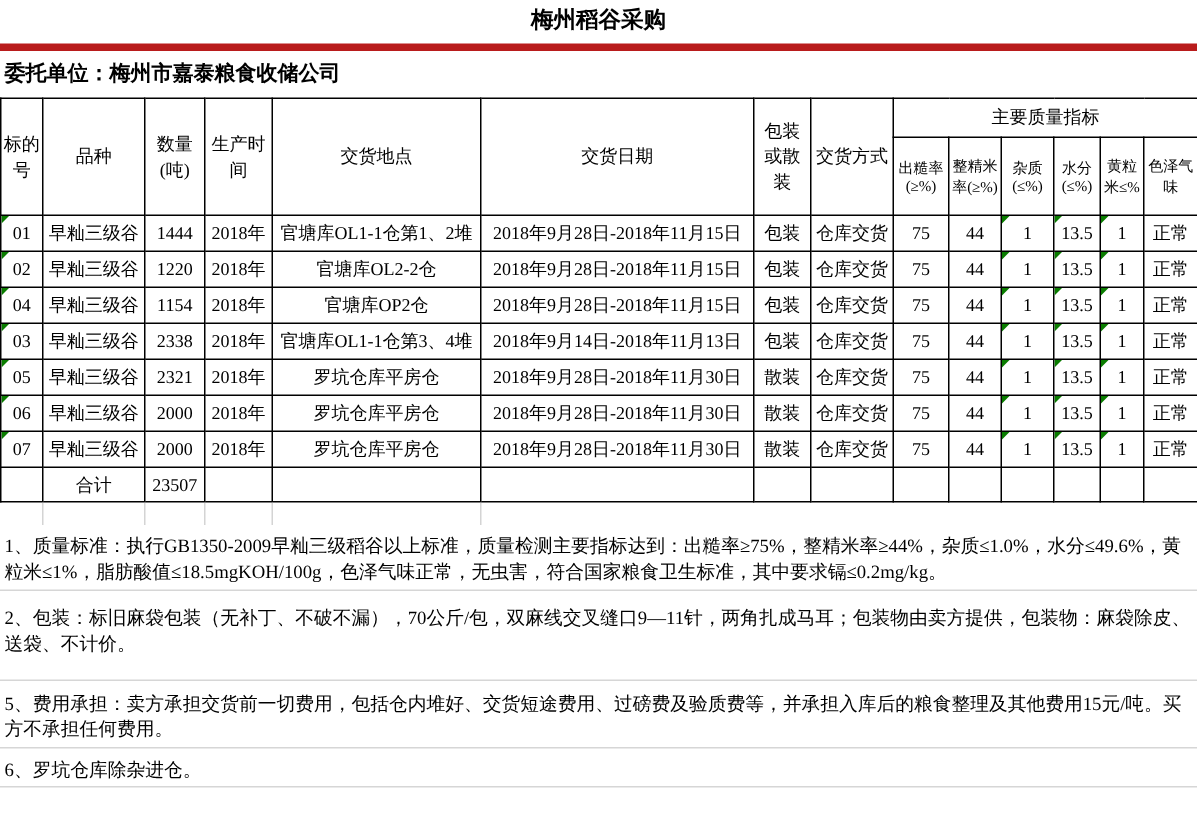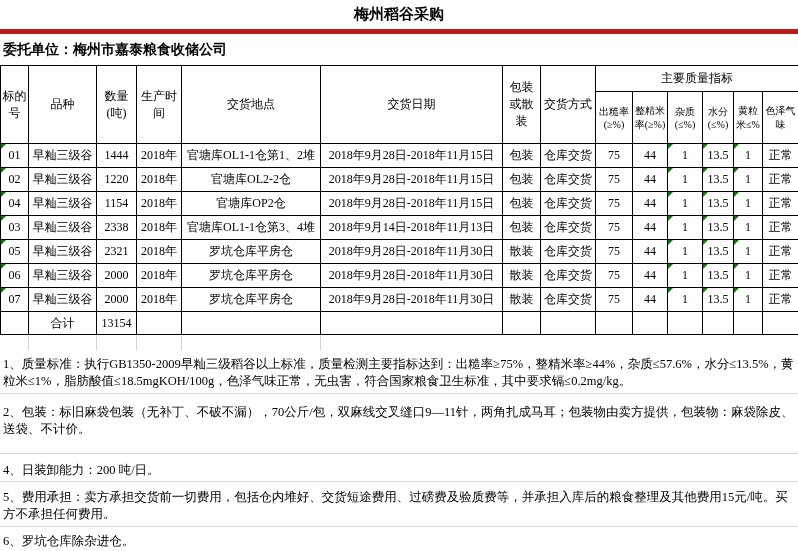--- a/index.html
+++ b/index.html
@@ -189,21 +189,21 @@
       <td>75</td>
       <td>44</td>
       <td class="gt">1</td>
       <td class="gt">13.5</td>
       <td class="gt">1</td>
       <td>正常</td>
     </tr>
     <tr class="total-row">
       <td></td>
       <td>合计</td>
-      <td>13154</td>
+      <td>23507</td>
       <td></td>
       <td></td>
       <td></td>
       <td></td>
       <td></td>
       <td></td>
       <td></td>
       <td></td>
       <td></td>
       <td></td>
@@ -214,18 +214,17 @@
 
 <div class="grid-spacer">
   <span class="v" style="left:28px"></span>
   <span class="v" style="left:96px"></span>
   <span class="v" style="left:136px"></span>
   <span class="v" style="left:181px"></span>
   <span class="v" style="left:320px"></span>
 </div>
 
 <div class="notes">
-  <div class="note n1">1、质量标准：执行GB1350-2009早籼三级稻谷以上标准，质量检测主要指标达到：出糙率≥75%，整精米率≥44%，杂质≤57.6%，水分≤13.5%，黄粒米≤1%，脂肪酸值≤18.5mgKOH/100g，色泽气味正常，无虫害，符合国家粮食卫生标准，其中要求镉≤0.2mg/kg。</div>
+  <div class="note n1">1、质量标准：执行GB1350-2009早籼三级稻谷以上标准，质量检测主要指标达到：出糙率≥75%，整精米率≥44%，杂质≤1.0%，水分≤49.6%，黄粒米≤1%，脂肪酸值≤18.5mgKOH/100g，色泽气味正常，无虫害，符合国家粮食卫生标准，其中要求镉≤0.2mg/kg。</div>
   <div class="note n2">2、包装：标旧麻袋包装（无补丁、不破不漏），70公斤/包，双麻线交叉缝口9—11针，两角扎成马耳；包装物由卖方提供，包装物：麻袋除皮、送袋、不计价。</div>
-  <div class="note n4">4、日装卸能力：200 吨/日。</div>
   <div class="note n5">5、费用承担：卖方承担交货前一切费用，包括仓内堆好、交货短途费用、过磅费及验质费等，并承担入库后的粮食整理及其他费用15元/吨。买方不承担任何费用。</div>
   <div class="note n6">6、罗坑仓库除杂进仓。</div>
 </div>
 
 </body></html>

